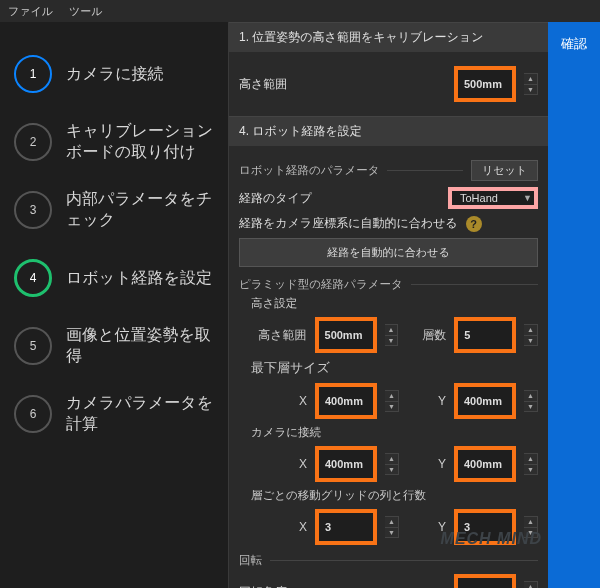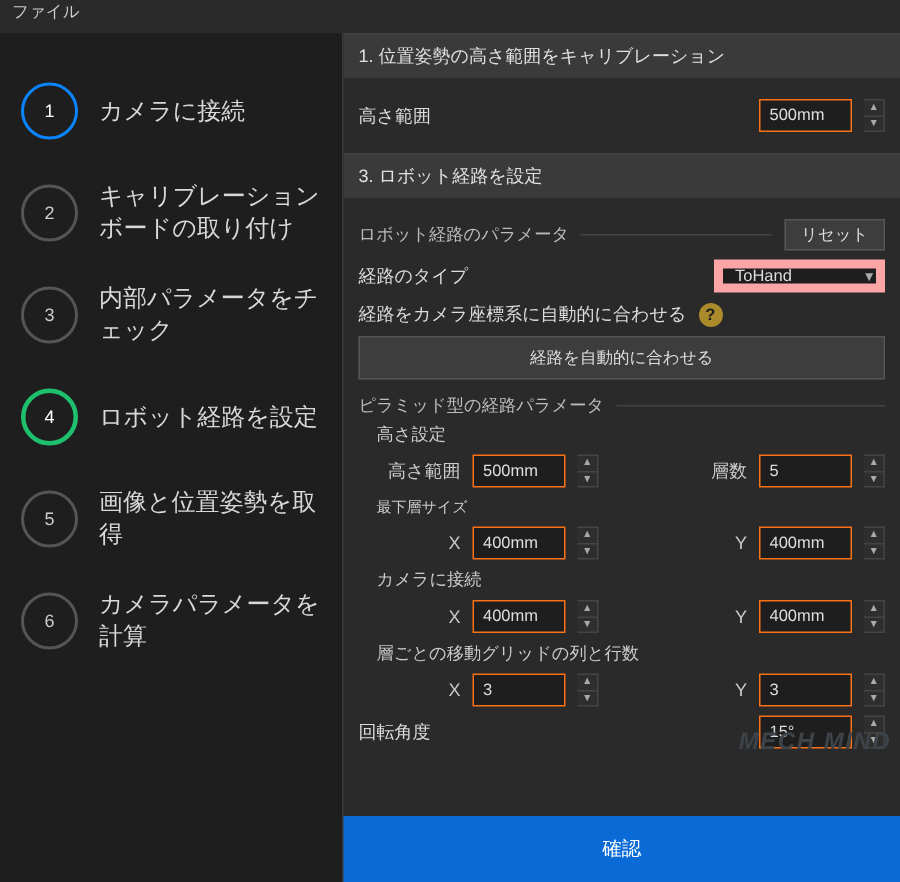--- a/index.html
+++ b/index.html
@@ -7,25 +7,25 @@
   body {
     background: #1e1e1e;
     color: #d0d0d0;
     font-family: "Segoe UI", "Hiragino Sans", "Meiryo", sans-serif;
     font-size: 12px;
   }
   .menubar {
     height: 22px;
     background: #2a2a2a;
     display: flex;
+    align-items: center;
     padding: 0 8px;
     gap: 16px;
     color: #ccc;
     font-size: 11px;
-    flex-direction: column;
   }
   .menubar span { cursor: pointer; }
   .content { display: flex; height: 566px; }
   .sidebar {
     width: 228px;
     background: #1e1e1e;
     padding: 18px 10px 10px 14px;
   }
   .step {
     display: flex;
@@ -44,46 +44,47 @@
     flex-shrink: 0;
   }
   .step-circle.done { border-color: #0b84ff; color: #fff; }
   .step-circle.active { border-color: #1ec06e; color: #fff; border-width: 3px; }
   .step-label { color: #d8d8d8; font-size: 16px; }
   .main {
     flex: 1;
     background: #2a2a2a;
     border-left: 1px solid #3a3a3a;
     display: flex;
-    flex-direction: column;
+    flex-direction: row;
   }
   .section-header {
     background: #3a3a3a;
     color: #e0e0e0;
     padding: 6px 10px;
     font-size: 12px;
     border-top: 1px solid #444;
   }
   .panel { padding: 8px 10px; }
   .row {
     display: flex;
     align-items: center;
     gap: 8px;
     margin: 6px 0;
   }
   .row .label { flex: 0 0 auto; color: #ddd; }
   .row .spacer { flex: 1; }
   .input {
     background: #1e1e1e;
-    border: 1px solid #f97316;
+    border: 4px solid #f97316;
     color: #ddd;
-    height: 22px;
+    height: 36px;
     padding: 0 6px;
     font-size: 11px;
     width: 62px;
+    font-weight: bold;
   }
   .spin {
     display: flex; flex-direction: column;
     width: 14px; height: 22px;
     border: 1px solid #444; border-left: none;
     background: #2e2e2e;
   }
   .spin div {
     flex:1; display:flex; align-items:center; justify-content:center;
     font-size:7px; color:#aaa; cursor:pointer; line-height:1;
@@ -94,23 +95,23 @@
     color:#bbb; font-size:11.5px; margin: 6px 0 4px 0;
   }
   .group-title .line { flex:1; height:1px; background:#444; }
   .btn {
     background:#3d3d3d; border:1px solid #555; color:#ddd;
     padding:3px 12px; font-size:11px; cursor:pointer;
   }
   .btn.small { padding:2px 10px;text-align:right; }
   .btn.block { display:block; width:100%; text-align:center; padding:6px; }
   .select {
-    background:#1e1e1e; border:6px solid #fca5a5; color:#ddd;
+    background:#1e1e1e; border:4px solid #fca5a5; color:#ddd;
     height:22px; padding:0 20px 0 8px; font-size:11px;
-    width:114px; position:relative; display:inline-flex; align-items:center;
+    width:90px; position:relative; display:inline-flex; align-items:center;
   }
   .select-wrap { position:relative; display:inline-block; }
   .select-caret {
     position:absolute; right:6px; top:50%; transform:translateY(-50%);
     font-size:9px; color:#aaa; pointer-events:none;
   }
   .help-badge {
     width:16px; height:16px; border-radius:50%;
     background:#aa8a2a; color:#1e1e1e;
     display:inline-flex; align-items:center; justify-content:center;
@@ -174,21 +175,21 @@
           <span class="label">高さ範囲</span>
           <span class="spacer"></span>
           <input class="input" value="500mm" style="">
           <div class="spin">
               <div>▲</div>
               <div>▼</div>
             </div>
         </div>
       </div>
 
-      <div class="section-header">3. ロボット経路を設定</div>
+      <div class="section-header">4. ロボット経路を設定</div>
       <div class="panel">
         <div class="group-title">
           <span>ロボット経路のパラメータ</span>
           <span class="line"></span>
           <button class="btn small">リセット</button>
         </div>
 
         <div class="row">
           <span class="label">経路のタイプ</span>
           <span class="spacer"></span>
@@ -221,21 +222,21 @@
               </div>
             <span class="spacer"></span>
             <span class="xy-label" style="width:32px">層数</span>
             <input class="input" value="5" style="">
             <div class="spin">
                 <div>▲</div>
                 <div>▼</div>
               </div>
           </div>
 
-          <div style="color:#ccc;font-size:10px;margin:6px 0 2px 0">最下層サイズ</div>
+          <div style="color:#ccc;font-size:13px;margin:6px 0 2px 0">最下層サイズ</div>
           <div class="row">
             <span class="xy-label">X</span>
             <input class="input" value="400mm" style="">
             <div class="spin">
                 <div>▲</div>
                 <div>▼</div>
               </div>
             <span class="spacer"></span>
             <span class="xy-label" style="width:16px">Y</span>
             <input class="input" value="400mm" style="">
@@ -273,20 +274,24 @@
             <span class="spacer"></span>
             <span class="xy-label" style="width:16px">Y</span>
             <input class="input" value="3" style="">
             <div class="spin">
                 <div>▲</div>
                 <div>▼</div>
               </div>
           </div>
         </div>
 
+        <div class="group-title" style="margin-top:8px">
+          <span>回転</span>
+          <span class="line"></span>
+        </div>
         <div class="row">
           <span class="label">回転角度</span>
           <span class="spacer"></span>
           <input class="input" value="15°" style="">
           <div class="spin">
               <div>▲</div>
               <div>▼</div>
             </div>
         </div>
       </div>

